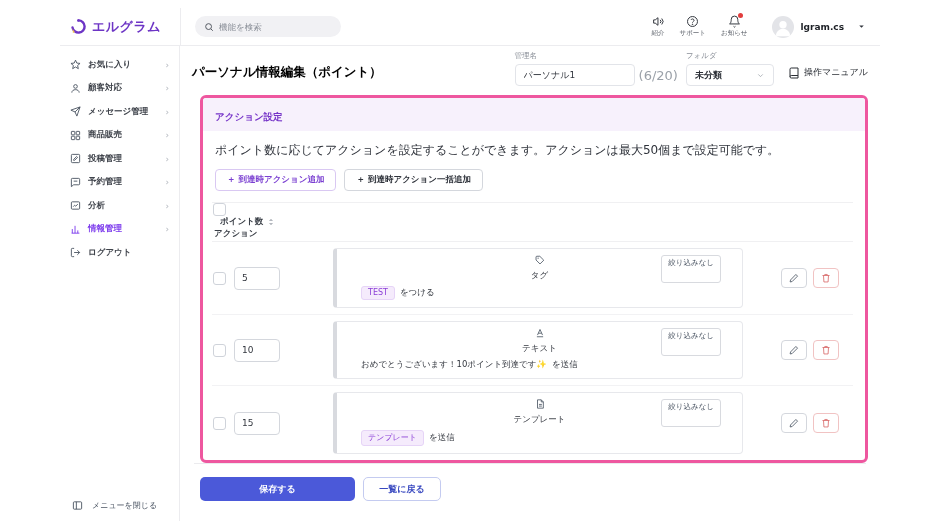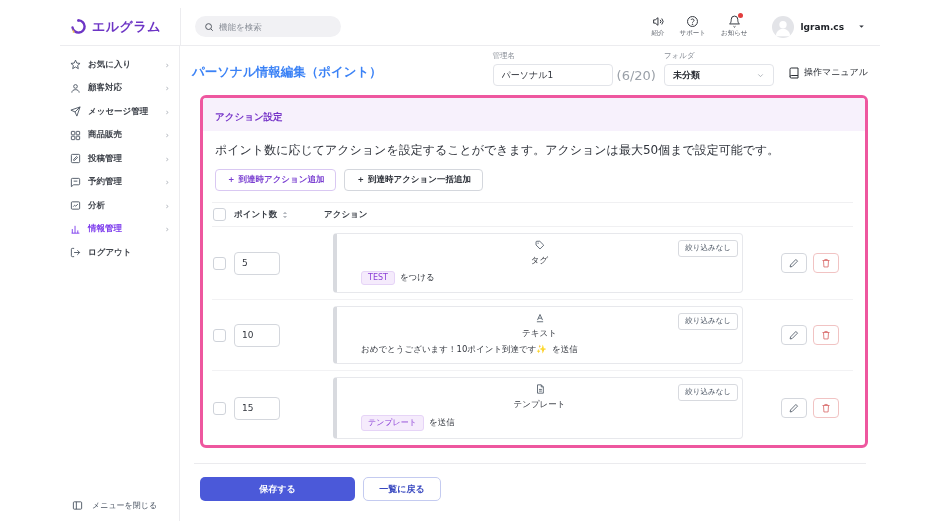--- a/index.html
+++ b/index.html
@@ -44,59 +44,59 @@
   .side-item .s-label { flex: 1; font-weight: bold; }
   .side-item .s-chev { color: #b0b4bc; font-size: 9px; }
   .side-item.active { color: #7c3aed; }
   .side-item.active .s-icon { color: #7c3aed; }
   .side-bottom { margin-top: auto; display: flex; align-items: center; gap: 9px; padding: 10px 12px; font-size: 8px; color: #4b5563; cursor: pointer; background: none; border: none; font-family: inherit; }
   .side-bottom .s-icon { color: #4b5563; display: flex; }
 
   
   .content { flex: 1; display: flex; flex-direction: column; min-width: 0; }
   .page-head { height: 49px; flex: none; display: flex; padding: 5px 12px 0; }
-  .page-title { font-size: 12.5px; font-weight: bold; color: #3b82f6; margin-top: 13px; }
+  .page-title { font-size: 12.5px; font-weight: bold; color: #000000; margin-top: 13px; }
   .head-fields { margin-left: auto; display: flex; align-items: flex-start; gap: 8px; }
   .field { display: flex; flex-direction: column; }
   .field-label { font-size: 7.5px; color: #8a8f98; margin-bottom: 3px; }
   .field-row { display: flex; align-items: center; gap: 4px; }
   .text-field { width: 120px; height: 22px; border: 1px solid #e2e4e9; border-radius: 4px; padding: 0 8px; font-size: 9px; color: #32363e; font-family: inherit; outline: none; }
   .counter { font-size: 13px; color: #9aa0a8; }
-  .select-box { width: 110px; height: 22px; border: 1px solid #e2e4e9; border-radius: 4px; background: #fff; display: flex; align-items: center; justify-content: space-between; padding: 0 8px; cursor: pointer; font-family: inherit; }
+  .select-box { width: 88px; height: 22px; border: 1px solid #e2e4e9; border-radius: 4px; background: #fff; display: flex; align-items: center; justify-content: space-between; padding: 0 8px; cursor: pointer; font-family: inherit; }
   .select-value { font-size: 9px; font-weight: 600; color: #2a2e35; }
   .select-box .s-chev { color: #9aa0a8; display: flex; }
   .manual-link { display: flex; align-items: center; gap: 4px; font-size: 9px; color: #2a2e35; margin-top: 15px; margin-left: 6px; cursor: pointer; background: none; border: none; font-family: inherit; }
 
   
   .pink-section { margin: 0 12px 0 20px; border: 3px solid #ee579f; border-radius: 6px; overflow: hidden; flex: none; background: #fff; }
   .section-title-bar { background: #f7f1fc; padding: 7px 12px; }
   .section-title { color: #7634c8; font-size: 9.5px; font-weight: bold; }
   .section-body { padding: 9px 12px 0 9px; }
   .section-desc { font-size: 12px; color: #2f333b; margin: 2px 0 10px 3px; }
   .add-buttons { display: flex; gap: 8px; margin: 0 0 11px 3px; }
   .btn-add { height: 22px; padding: 0 11px; border-radius: 4px; background: #fff; font-size: 8.5px; font-weight: bold; display: flex; align-items: center; cursor: pointer; font-family: inherit; }
   .btn-add.primary { border: 1px solid #d9c8f2; color: #7a3fd1; }
   .btn-add.secondary { border: 1px solid #d4d7dd; color: #2f333b; }
 
-  .table-head { display: flex; align-items: center; height: 25px; border-top: 1px solid #f0f0f2; border-bottom: 1px solid #f0f0f2; font-size: 8.5px; font-weight: bold; color: #3a3f47; }
+  .table-head { display: flex; align-items: flex-start; height: 40px; border-top: 1px solid #f0f0f2; border-bottom: 1px solid #f0f0f2; font-size: 8.5px; font-weight: bold; color: #3a3f47; flex-direction: column; }
   .chk { appearance: none; -webkit-appearance: none; width: 13px; height: 13px; border: 1px solid #cfd3da; border-radius: 3px; background: #fff; flex: none; cursor: pointer; }
   .th-points { margin-left: 8px; display: flex; align-items: center; gap: 4px; width: 88px; }
   .sort-icon { color: #6b7280; display: flex; cursor: pointer; background: none; border: none; padding: 0; }
   .th-action { margin-left: 2px; }
   .table-head .chk, .action-row .chk { margin-left: 1px; }
 
   .action-row { display: flex; align-items: center; padding: 6px 14px 6px 0; border-bottom: 1px solid #f2f2f4; }
   .action-row:last-child { border-bottom: none; }
   .points-input { width: 46px; height: 23px; margin-left: 8px; border: 1px solid #d4d7dd; border-radius: 4px; padding: 0 7px; font-size: 9px; color: #32363e; font-family: inherit; outline: none; flex: none; }
   .action-card { margin-left: 53px; flex: 1; position: relative; border: 1px solid #e7e8ec; border-left: 4px solid #d8dadf; border-radius: 4px; padding: 6px 9px 7px; min-height: 41px; background: #fff; }
   .card-type { display: flex; align-items: center; gap: 5px; font-size: 8.5px; color: #32363e; flex-direction: column; }
   .card-type .c-icon { color: #4b5563; display: flex; flex: none; }
   .card-content { margin: 4px 0 0 15px; display: flex; align-items: center; gap: 5px; font-size: 8.5px; color: #32363e; }
   .pill { background: #f5ebfc; border: 1px solid #e6d4f7; color: #8b3fd6; padding: 1px 6px 2px; border-radius: 3px; font-size: 8px; }
-  .filter-chip { position: absolute; right: 4px; top: 6px; border: 1px solid #d8dadf; border-radius: 3px; padding: 2px 6px 3px; font-size: 7.5px; color: #4b5563; background: #fff; }
+  .filter-chip { position: absolute; right: 21px; top: 6px; border: 1px solid #d8dadf; border-radius: 3px; padding: 2px 6px 14px; font-size: 7.5px; color: #4b5563; background: #fff; }
   .row-actions { margin-left: 38px; display: flex; gap: 6px; flex: none; }
   .icon-btn { width: 26px; height: 20px; border: 1px solid #d4d7dd; border-radius: 4px; background: #fff; display: flex; align-items: center; justify-content: center; color: #4b5563; cursor: pointer; }
   .icon-btn.delete { border-color: #f1c3c3; color: #d96a6a; }
 
   .content-spacer { flex: 1; }
   .content-footer { flex: none; margin: 0 14px; border-top: 1px solid #ebebee; padding: 13px 6px 20px; display: flex; gap: 8px; }
   .btn-save { width: 155px; height: 24px; background: #4b59d9; border: none; border-radius: 5px; color: #fff; font-size: 9px; font-weight: bold; cursor: pointer; font-family: inherit; }
   .btn-back { width: 78px; height: 24px; background: #fff; border: 1px solid #c4cbf0; border-radius: 5px; color: #3949c0; font-size: 9px; font-weight: bold; cursor: pointer; font-family: inherit; }
 </style>
 </head>

